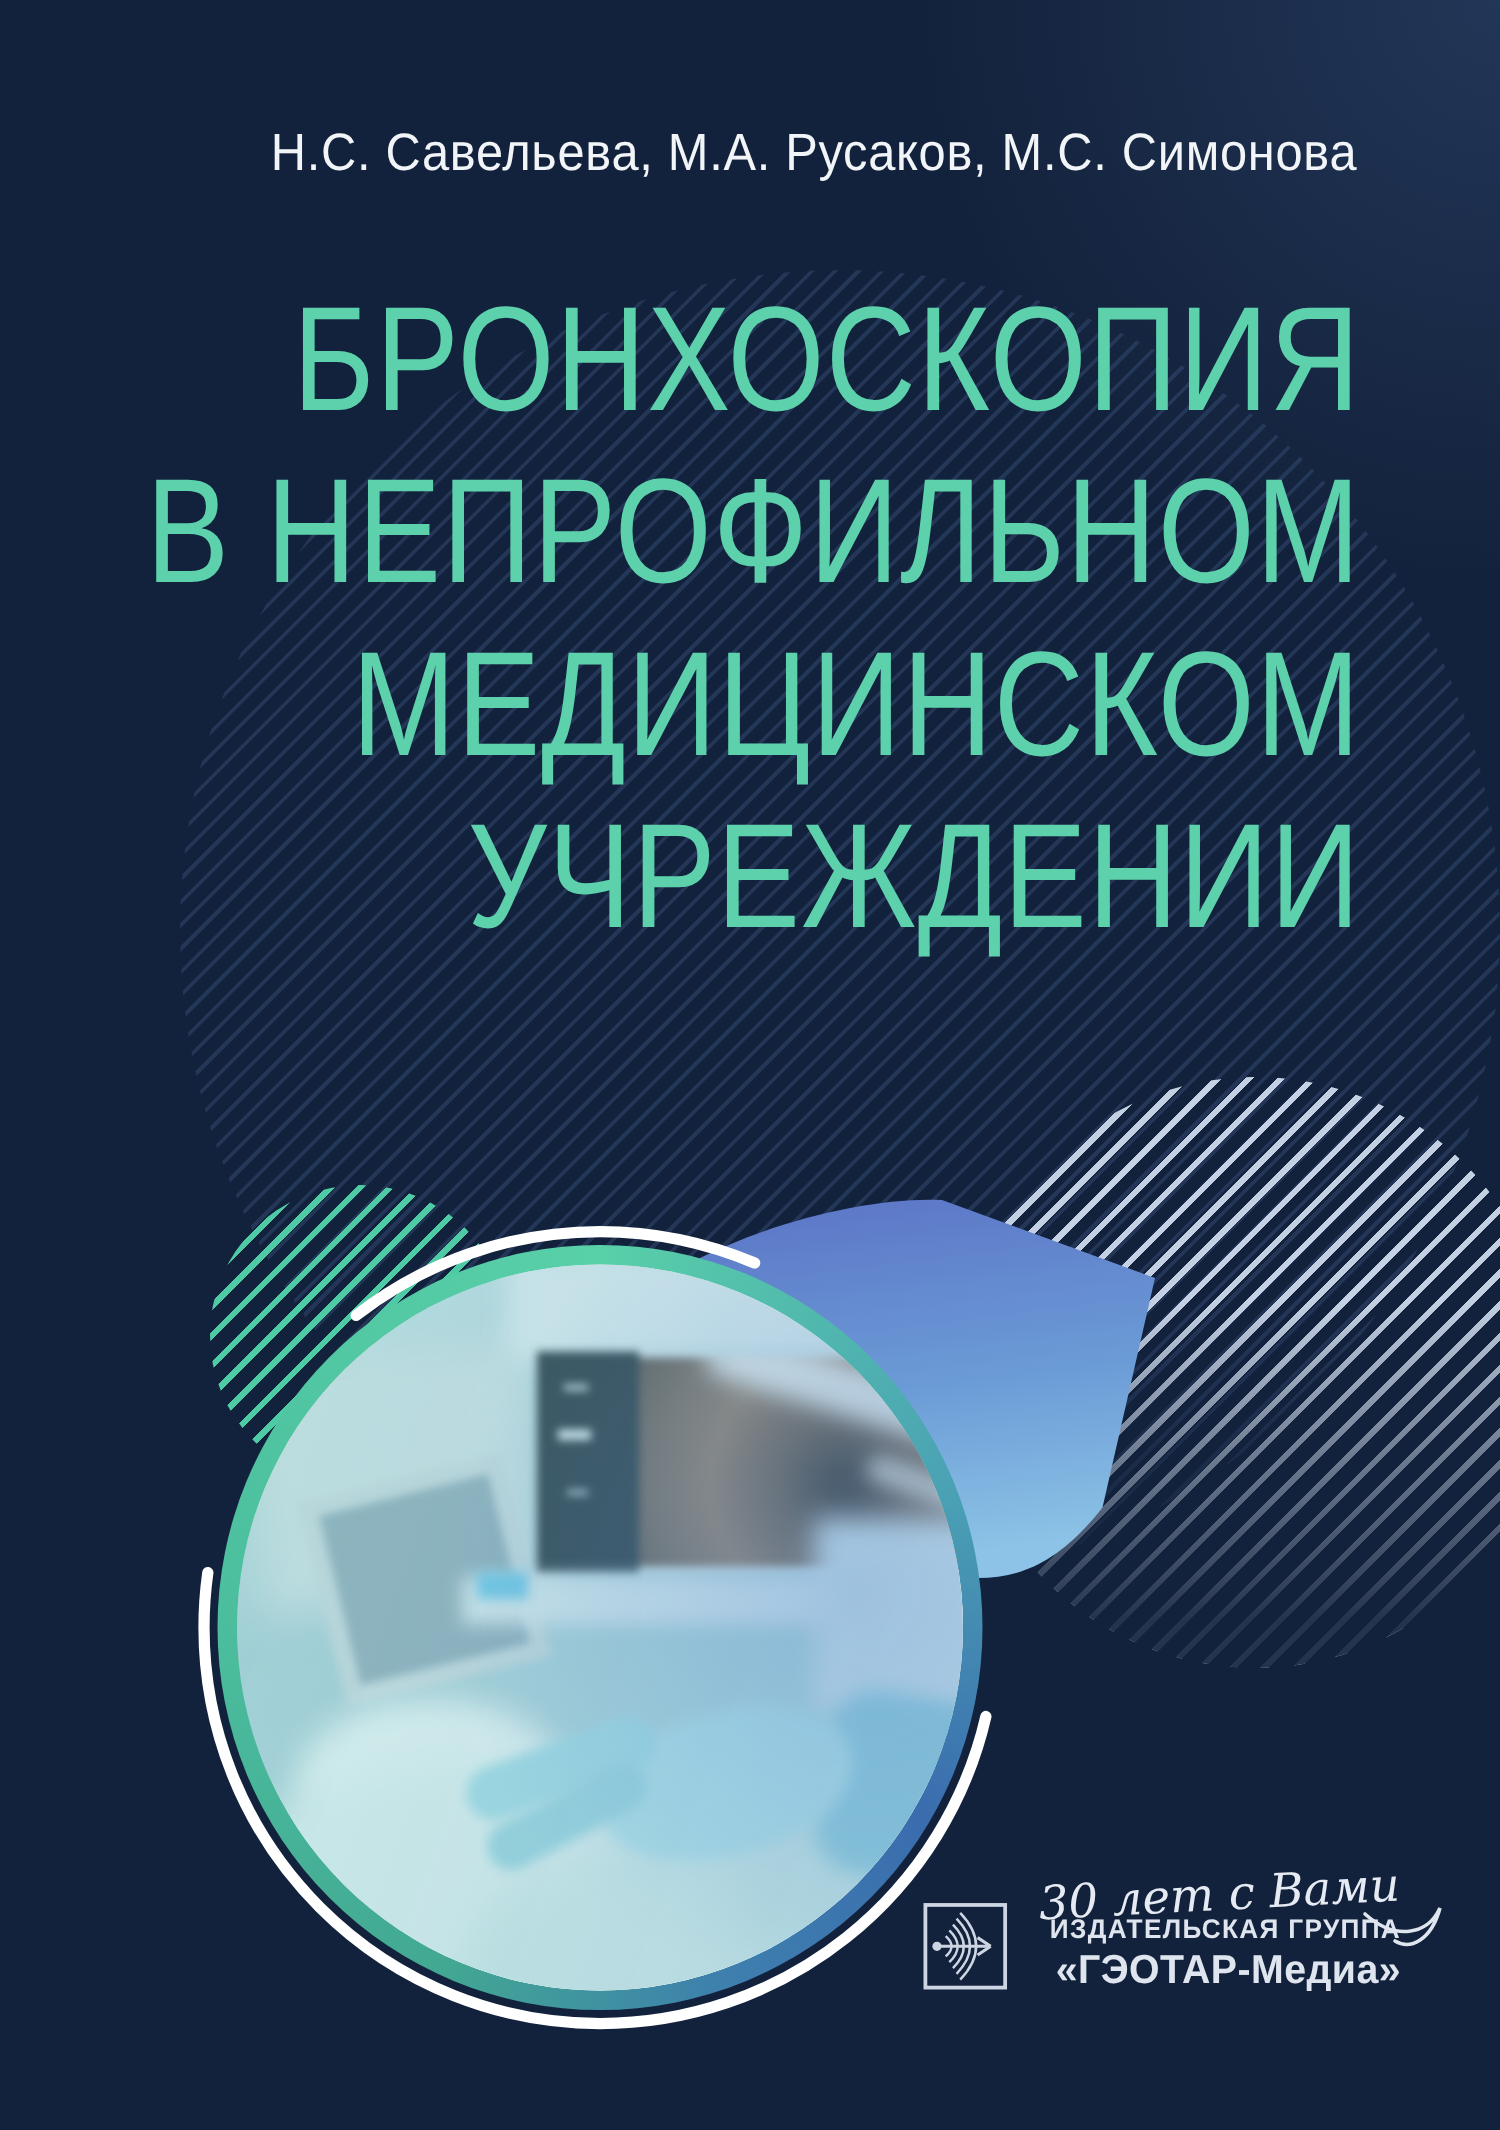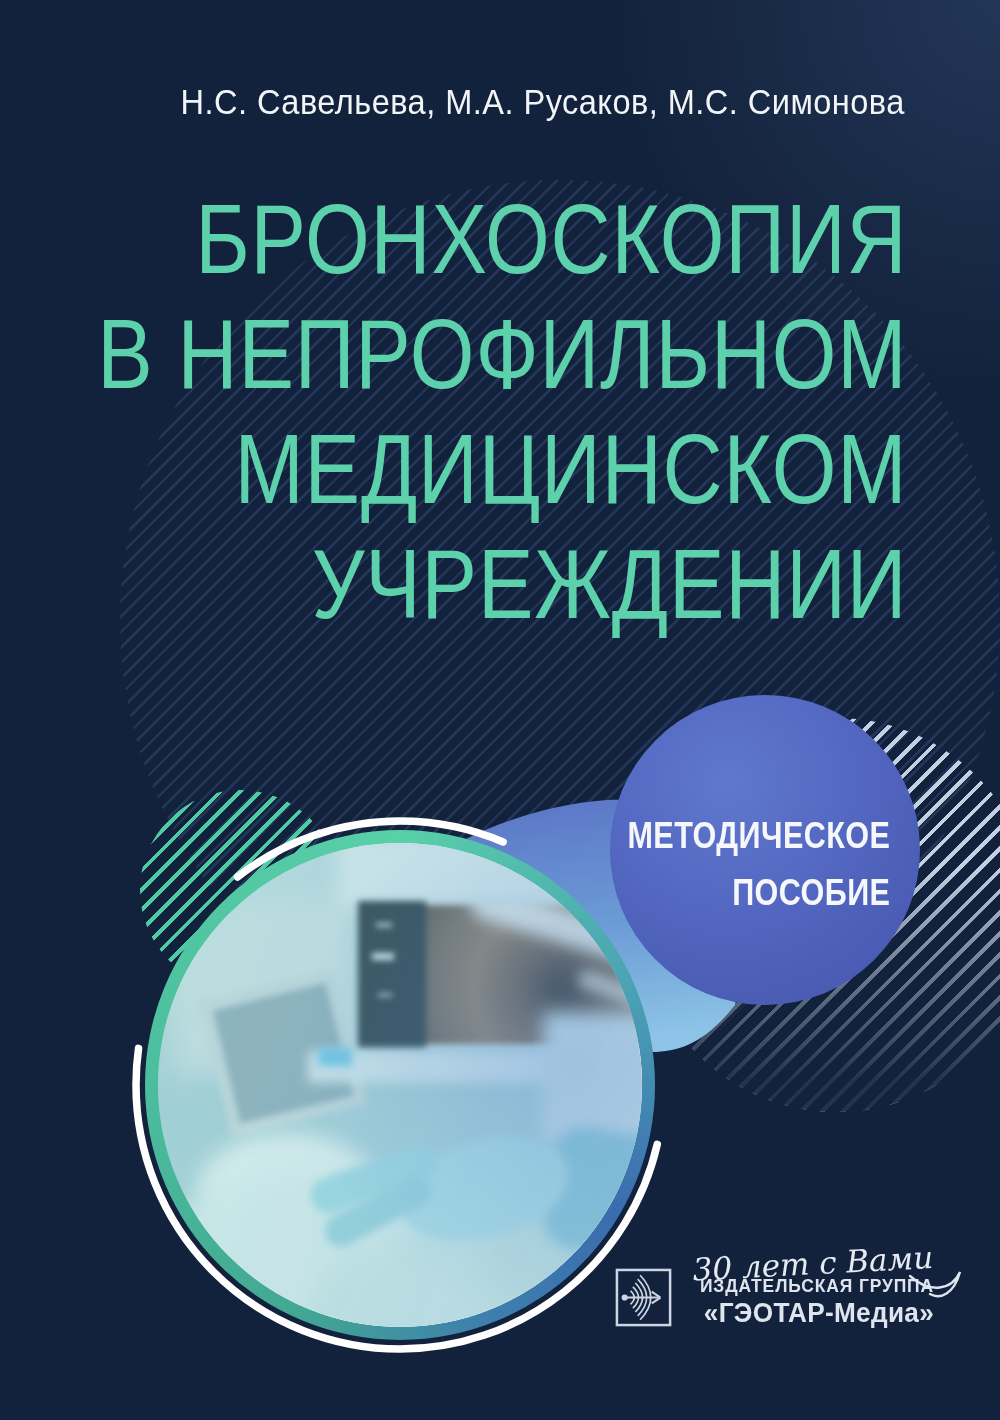--- a/index.html
+++ b/index.html
@@ -115,26 +115,20 @@
     <defs>
       <linearGradient id="bridgeGrad" x1="0" y1="0" x2="0.15" y2="1">
         <stop offset="0" stop-color="#5b74c6"></stop>
         <stop offset="0.55" stop-color="#6b9bd6"></stop>
         <stop offset="1" stop-color="#8cc3e6"></stop>
       </linearGradient>
     </defs>
     <path d="M 466 839 C 520 812 585 798 628 800 L 770 852 L 735 1005 C 706 1042 680 1052 652 1052 A 256 256 0 0 0 466 839 Z" fill="url(#bridgeGrad)"></path>
   </svg>
 
-  <div class="badge">
-    <div class="badge-text">
-      <div class="bl">МЕТОДИЧЕСКОЕ</div>
-      <div class="bl">ПОСОБИЕ</div>
-    </div>
-  </div>
 
   <div class="hatch-green"></div>
 
   <svg class="lay" viewBox="0 0 1000 1420">
     <circle cx="400" cy="1085" r="264" fill="none" stroke="#ffffff" stroke-width="7.5" pathLength="360" stroke-dasharray="175 44 61 80" stroke-dashoffset="-13" stroke-linecap="round"></circle>
   </svg>
 
   <div class="ring">
     <div class="photo">
       <div class="ph-machine"></div>

